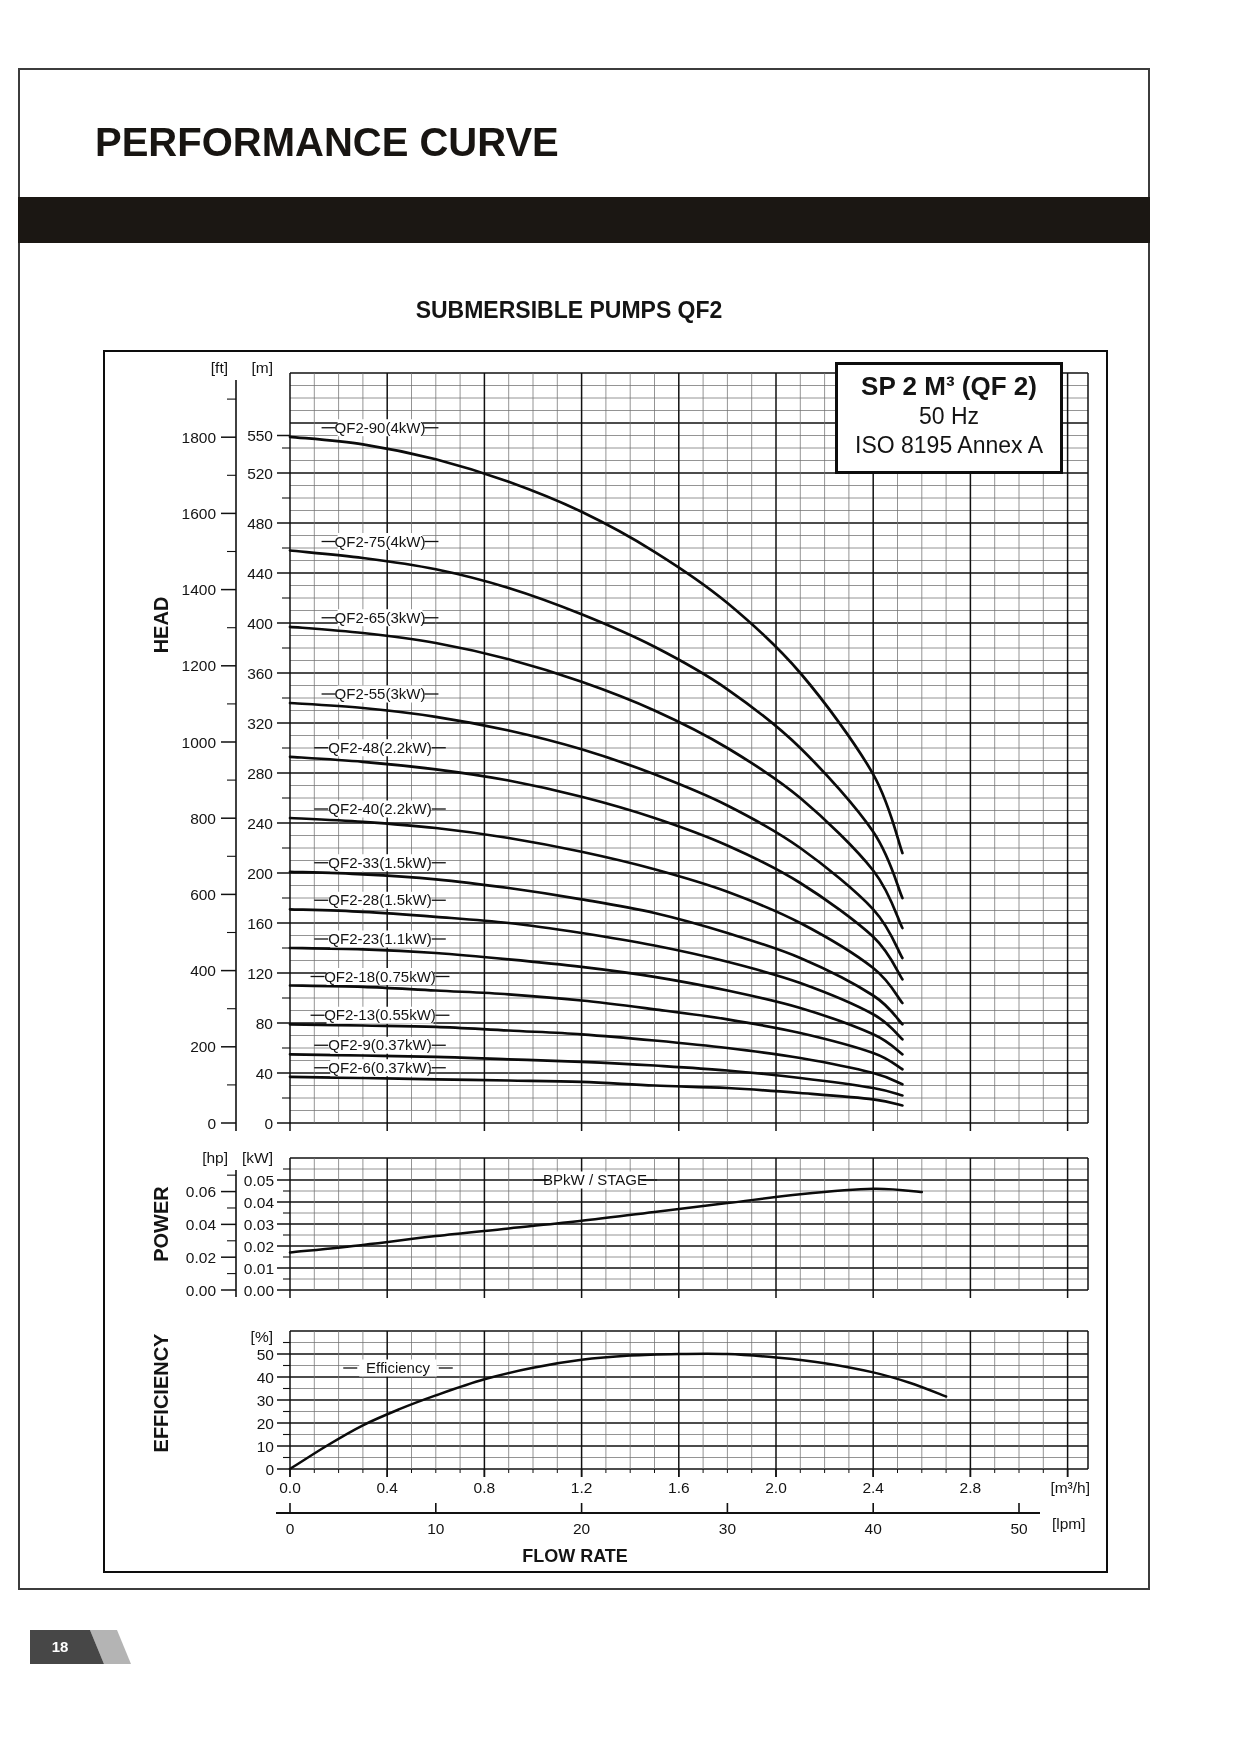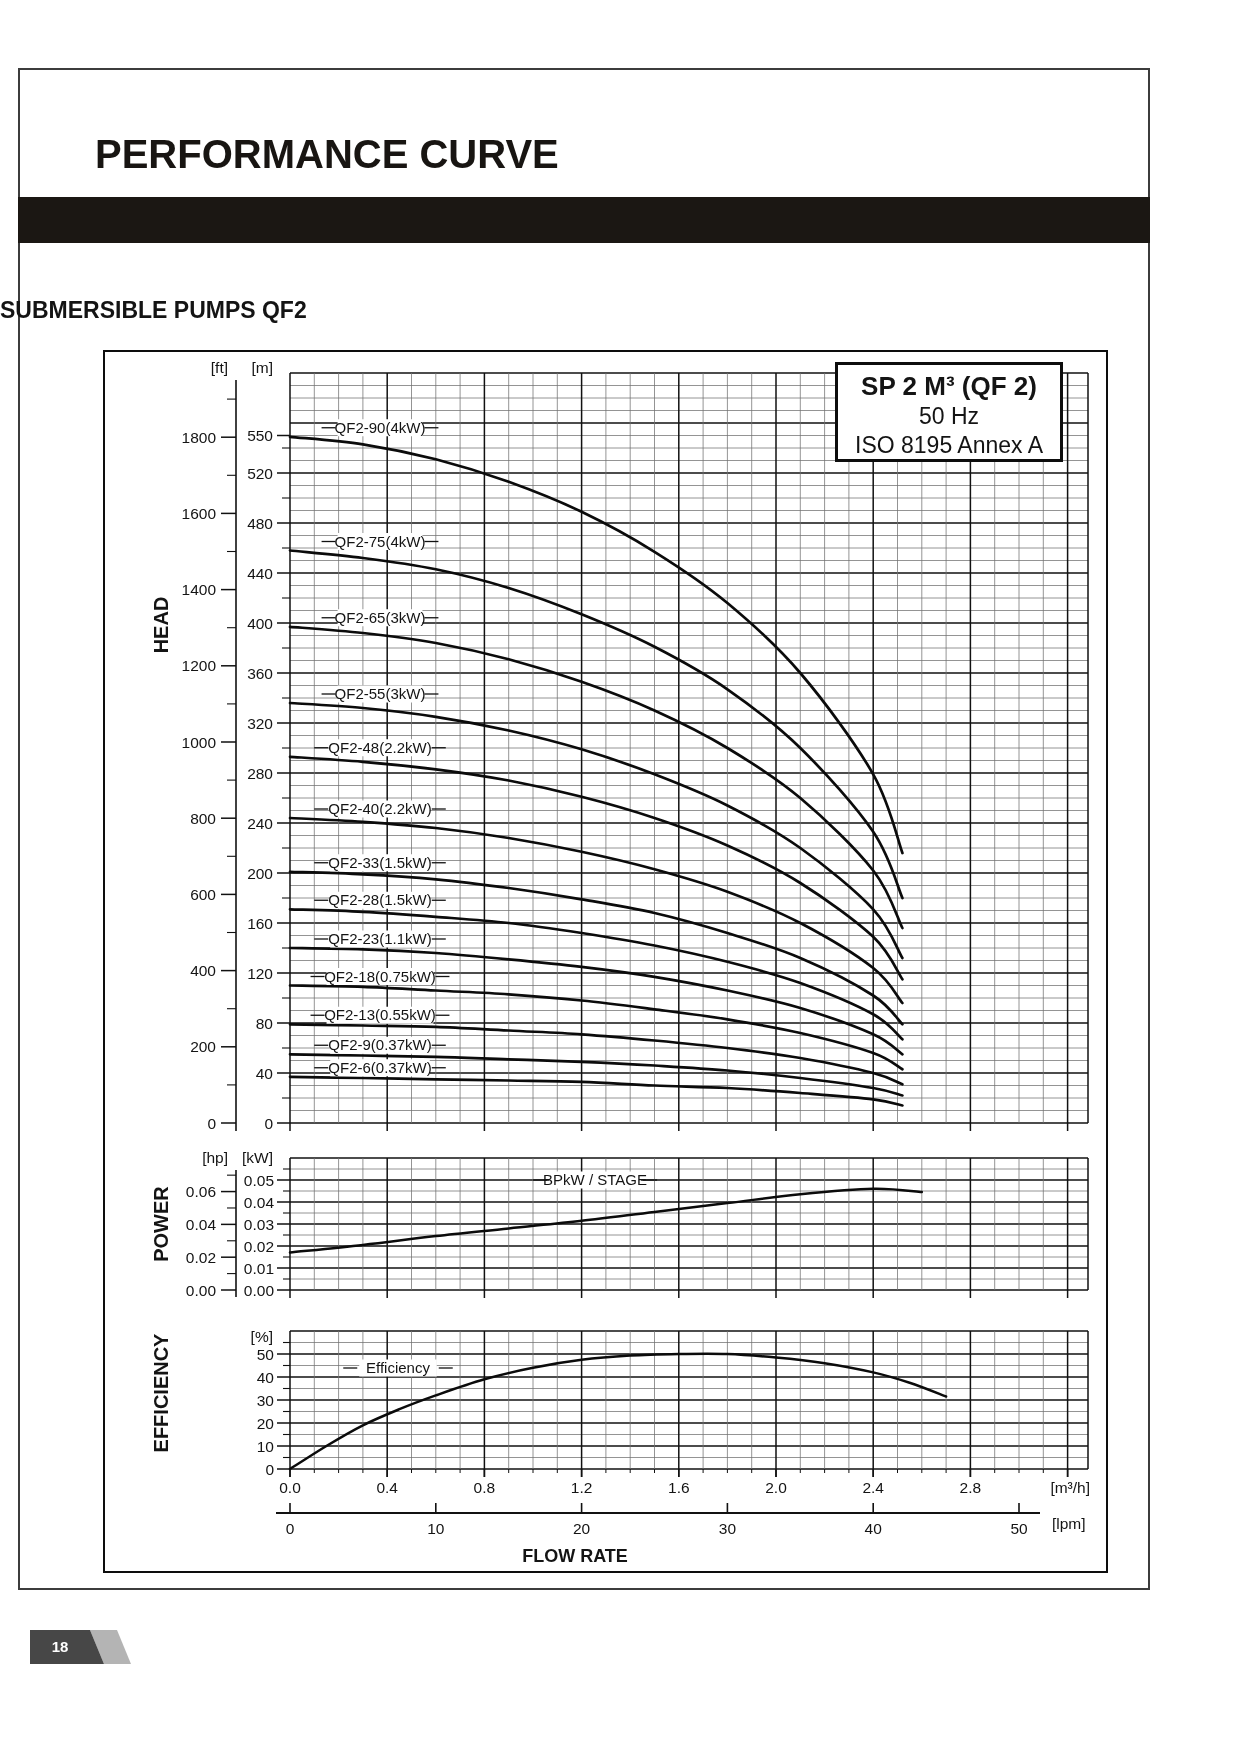--- a/index.html
+++ b/index.html
@@ -1,24 +1,24 @@
 <!DOCTYPE html>
 <html><head>
 <meta charset="utf-8">
 <style>
   *{margin:0;padding:0;box-sizing:border-box}
   html,body{background:#fff}
   body{width:1240px;height:1754px;position:relative;font-family:"Liberation Sans",sans-serif;color:#141414;overflow:hidden}
   .border-box{position:absolute;left:18px;top:68px;width:1132px;height:1522px;border:2px solid #3c3c3c;background:#fff}
-  .title{position:absolute;left:95px;top:132px;font-size:40px;font-weight:bold;letter-spacing:0;color:#181512}
+  .title{position:absolute;left:95px;top:120px;font-size:40px;font-weight:bold;letter-spacing:0;color:#181512}
   .bar{position:absolute;left:18px;top:197px;width:1132px;height:46px;background:#1b1713}
-  .subtitle{position:absolute;left:0;top:297px;width:1138px;text-align:left;font-size:23px;font-weight:bold;color:#141414}
+  .subtitle{position:absolute;left:0;top:297px;width:1138px;text-align:center;font-size:23px;font-weight:bold;color:#141414}
   .frame{position:absolute;left:103px;top:350px;width:1005px;height:1223px;border:2px solid #0d0d0d;background:transparent}
   #charts{position:absolute;left:0;top:0}
-  .infobox{position:absolute;left:835px;top:362px;width:228px;height:100px;border:3px solid #0d0d0d;background:#fff;text-align:center;padding-top:7px}
+  .infobox{position:absolute;left:835px;top:362px;width:228px;height:112px;border:3px solid #0d0d0d;background:#fff;text-align:center;padding-top:7px}
   .infobox .l1{font-size:26px;font-weight:bold;line-height:1.15}
   .infobox .l2,.infobox .l3{font-size:23px;font-weight:normal;line-height:1.25}
   svg text{font-family:"Liberation Sans",sans-serif}
 </style>
 </head>
 <body>
 
 <div class="border-box"></div>
 <div class="title">PERFORMANCE CURVE</div>
 <div class="bar"></div>

